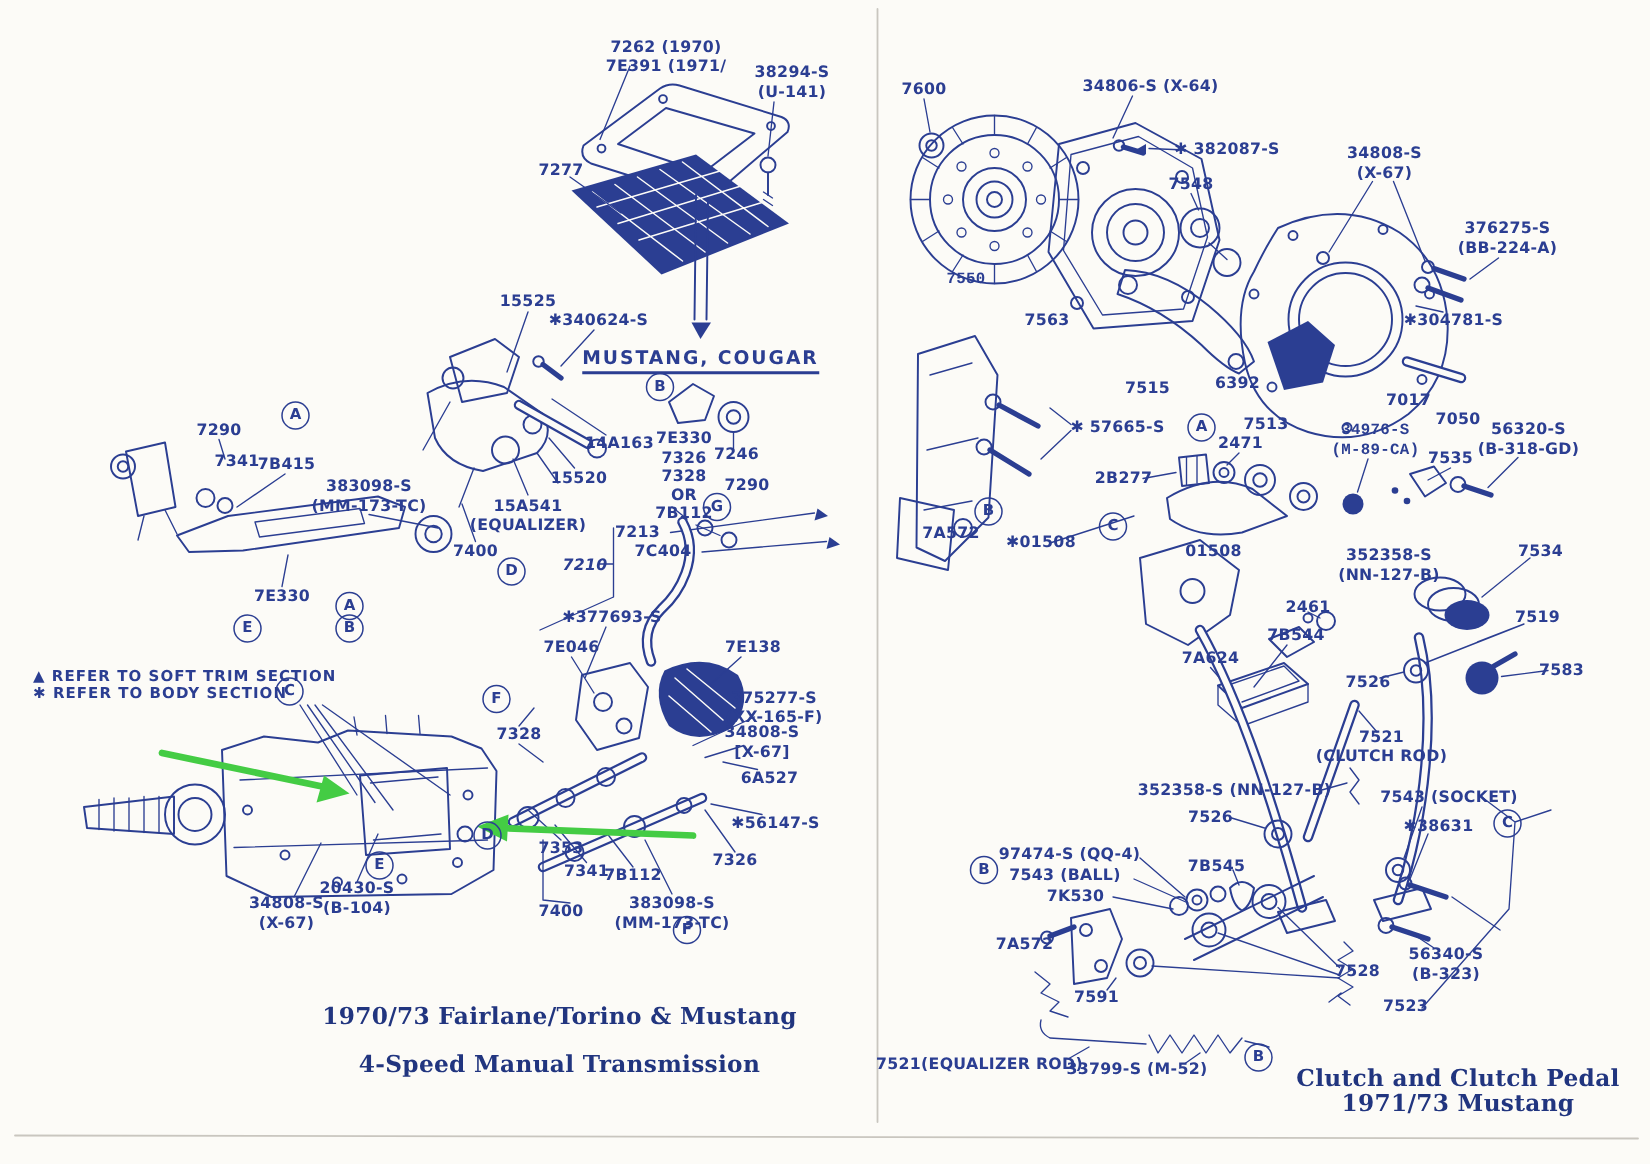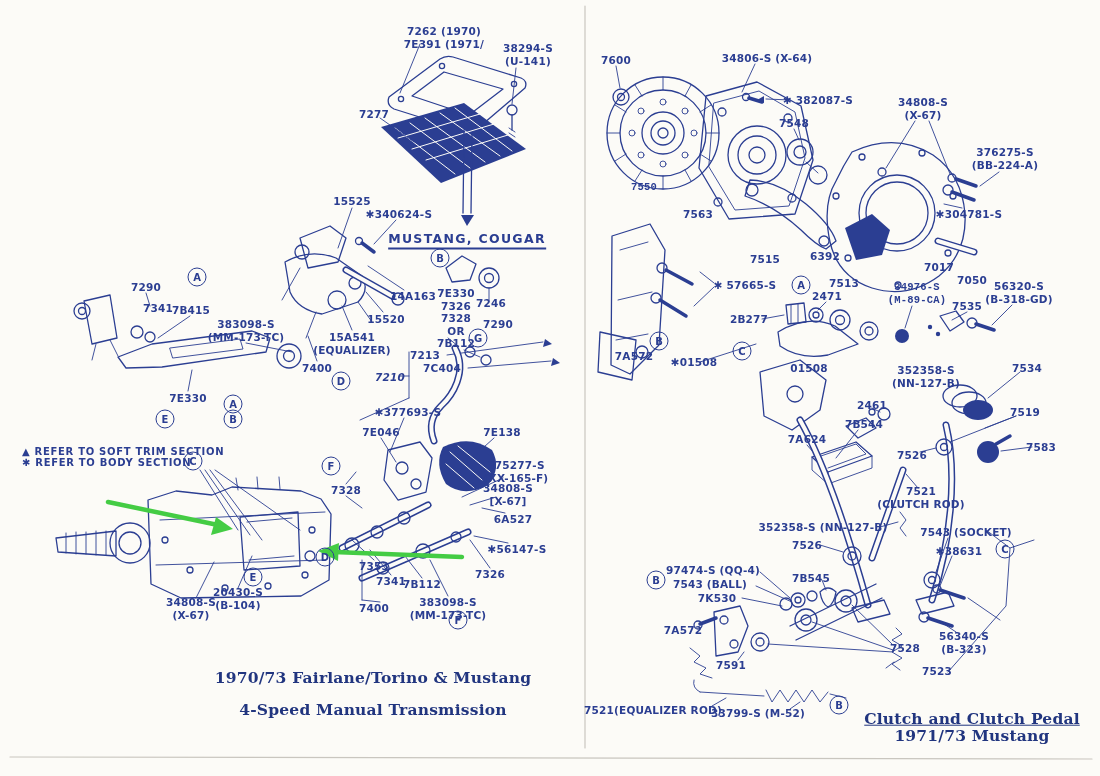--- a/index.html
+++ b/index.html
@@ -477,17 +477,17 @@
 
   <span class="callout" style="left: 801px; top: 285px;">A</span>
       <span class="callout" style="left: 659px; top: 341px;">B</span>
       <span class="callout" style="left: 742px; top: 351px;">C</span>
       <span class="callout" style="left: 1005px; top: 549px;">C</span>
       <span class="callout" style="left: 656px; top: 580px;">B</span>
       <span class="callout" style="left: 839px; top: 705px;">B</span>
     </div>
   <div class="layer">
 
-  <span class="part-label title" style="left: 972px; top: 719px; text-decoration: underline;">Clutch and Clutch Pedal</span>
+  <span class="part-label title" style="left: 972px; top: 719px;">Clutch and Clutch Pedal</span>
       <span class="part-label title" style="left: 972px; top: 736px;">1971/73 Mustang</span>
     </div>
 
 </div>
 
 </body></html>

